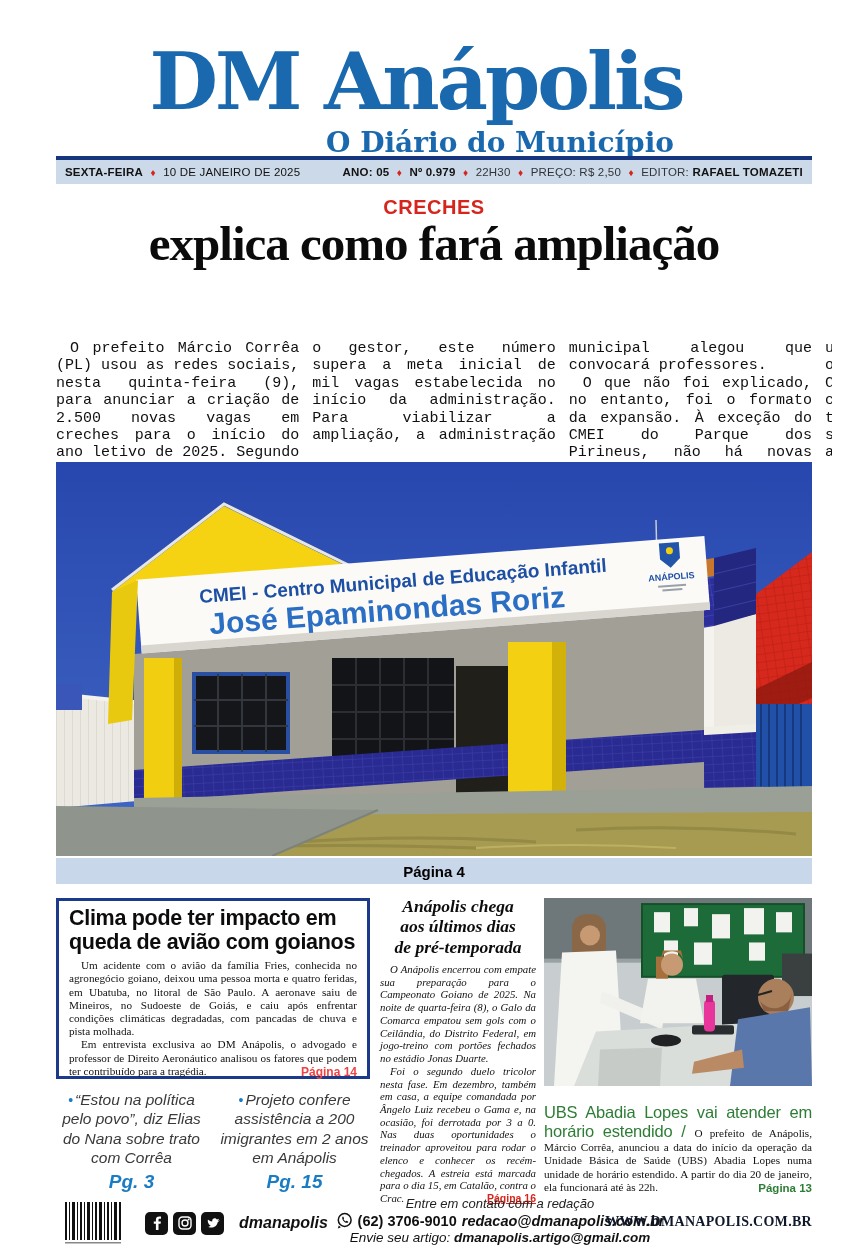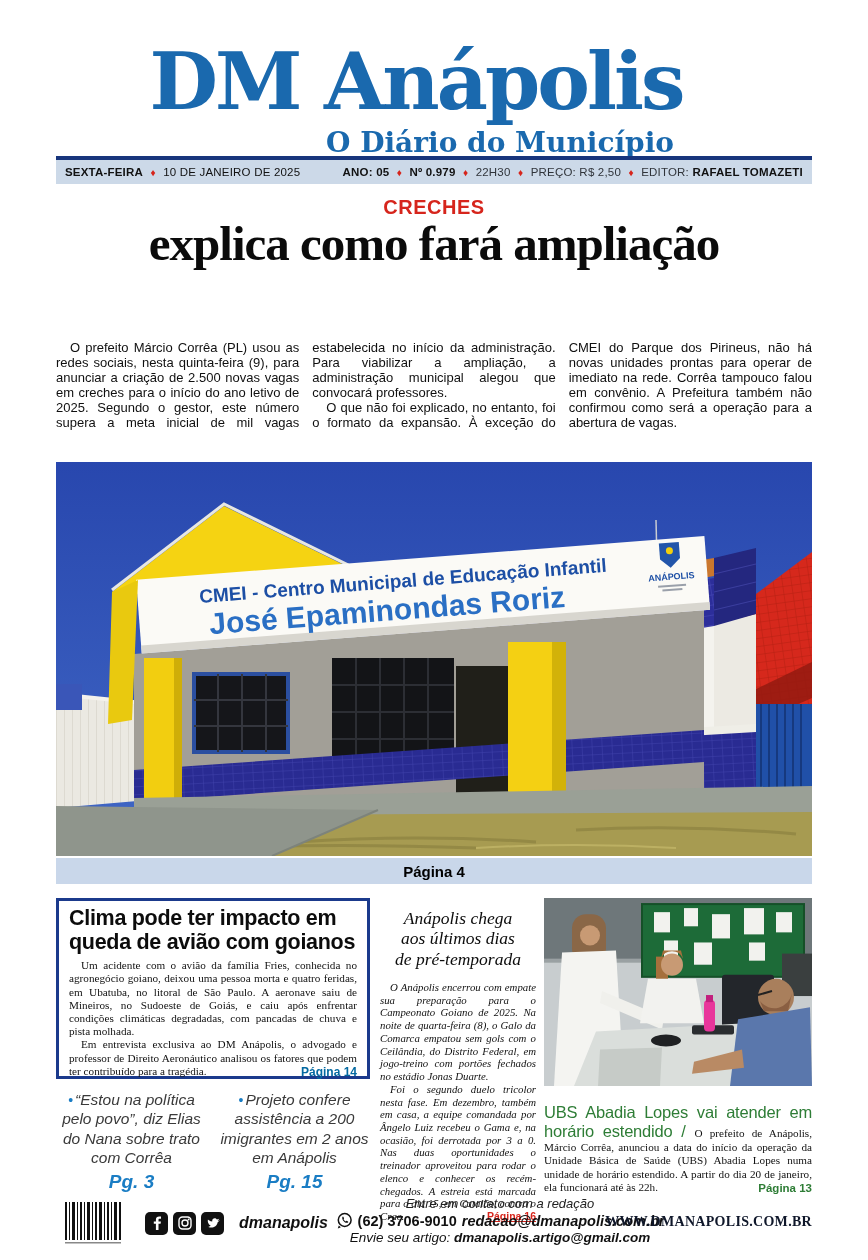--- a/index.html
+++ b/index.html
@@ -18,46 +18,46 @@
   .dateline .b{font-weight:bold;}
   .diamond{color:#d6251c;font-size:10px;margin:0 4px;}
   .dl-light{color:#30343a;}
   
   .kicker{position:absolute;left:56px;top:196px;width:756px;text-align:center;color:#d6251c;
         font-weight:bold;font-size:20px;letter-spacing:.5px;}
   .headline{position:absolute;left:40px;top:218px;width:788px;text-align:center;
         font-family:"Liberation Serif",serif;font-weight:bold;font-size:49px;line-height:1.06;
         letter-spacing:-1px;color:#0b0b0b;}
   .bodycols{position:absolute;left:56px;top:340px;width:756px;height:122px;
-        column-count:3;column-gap:13px;font-family:Liberation Sans, sans-serif;font-size:13px;
+        column-count:3;column-gap:13px;font-family:Liberation Mono, monospace;font-size:15px;
         line-height:1.16;text-align:justify;color:#101010;}
   .bodycols p{margin:0;text-indent:14px;}
   
   .mainphoto{position:absolute;left:56px;top:462px;width:756px;height:394px;}
   .pagband{position:absolute;left:56px;top:858px;width:756px;height:26px;background:#c9d7ea;
         color:#000000;font-weight:bold;font-size:15px;display:flex;align-items:center;justify-content:center;}
   
   .planebox{position:absolute;left:56px;top:898px;width:314px;height:181px;border:3px solid #1b3a8c;
         box-sizing:border-box;padding:5px 10px;background:#fff;}
   .planebox h2{margin:0;font-size:21.5px;line-height:1.12;font-weight:bold;letter-spacing:-.3px;color:#0c0c0c;}
   .planebox .bx{margin-top:5px;font-family:"Liberation Serif",serif;font-size:11.2px;line-height:1.18;
         text-align:justify;}
   .planebox .bx p{margin:0;text-indent:12px;}
   .pgref{font-family:"Liberation Sans",sans-serif;font-weight:bold;}
-  .pg-blue{color:#0369a1;float:right;font-size:12px;}
+  .pg-blue{color:#ef4444;float:right;font-size:12px;}
   .pg-red{color:#d6251c;float:right;font-size:10.5px;font-style:normal;text-decoration:underline;}
   .pg-green{color:#2e7d36;float:right;font-size:11.5px;}
   
   .teasers{position:absolute;left:56px;top:1090px;width:314px;display:flex;gap:12px;}
   .teaser{flex:1;text-align:center;font-style:italic;font-size:15.5px;line-height:1.24;color:#3a3a3a;}
   .teaser .bullet{color:#1a7dc4;font-style:normal;font-size:14px;margin-right:2px;}
   .teaser .tpg{display:block;margin-top:3px;color:#1a7dc4;font-weight:bold;font-size:19px;font-style:italic;}
   
   .sports{position:absolute;left:380px;top:896px;width:156px;}
-  .sports h3{margin:12px;font-family:"Liberation Serif",serif;font-weight:normal;font-style:italic;
+  .sports h3{margin:0;font-family:"Liberation Serif",serif;font-weight:bold;font-style:italic;
         font-size:17.5px;line-height:1.16;text-align:center;color:#0c0c0c;}
   .sports .bx{margin-top:6px;font-family:"Liberation Serif",serif;font-style:italic;font-size:10.8px;
         line-height:1.18;text-align:justify;color:#101010;}
   .sports .bx p{margin:0;text-indent:10px;}
   
   .ubsphoto{position:absolute;left:544px;top:898px;width:268px;height:188px;}
   .ubscap{position:absolute;left:544px;top:1092px;width:268px;font-family:"Liberation Serif",serif;
         font-size:11.2px;line-height:1.22;text-align:justify;}
   .ubscap .ut{font-family:"Liberation Sans",sans-serif;font-weight:normal;font-size:16.5px;
         color:#2e7d36;line-height:1.12;letter-spacing:-.2px;margin-top:21px;}

